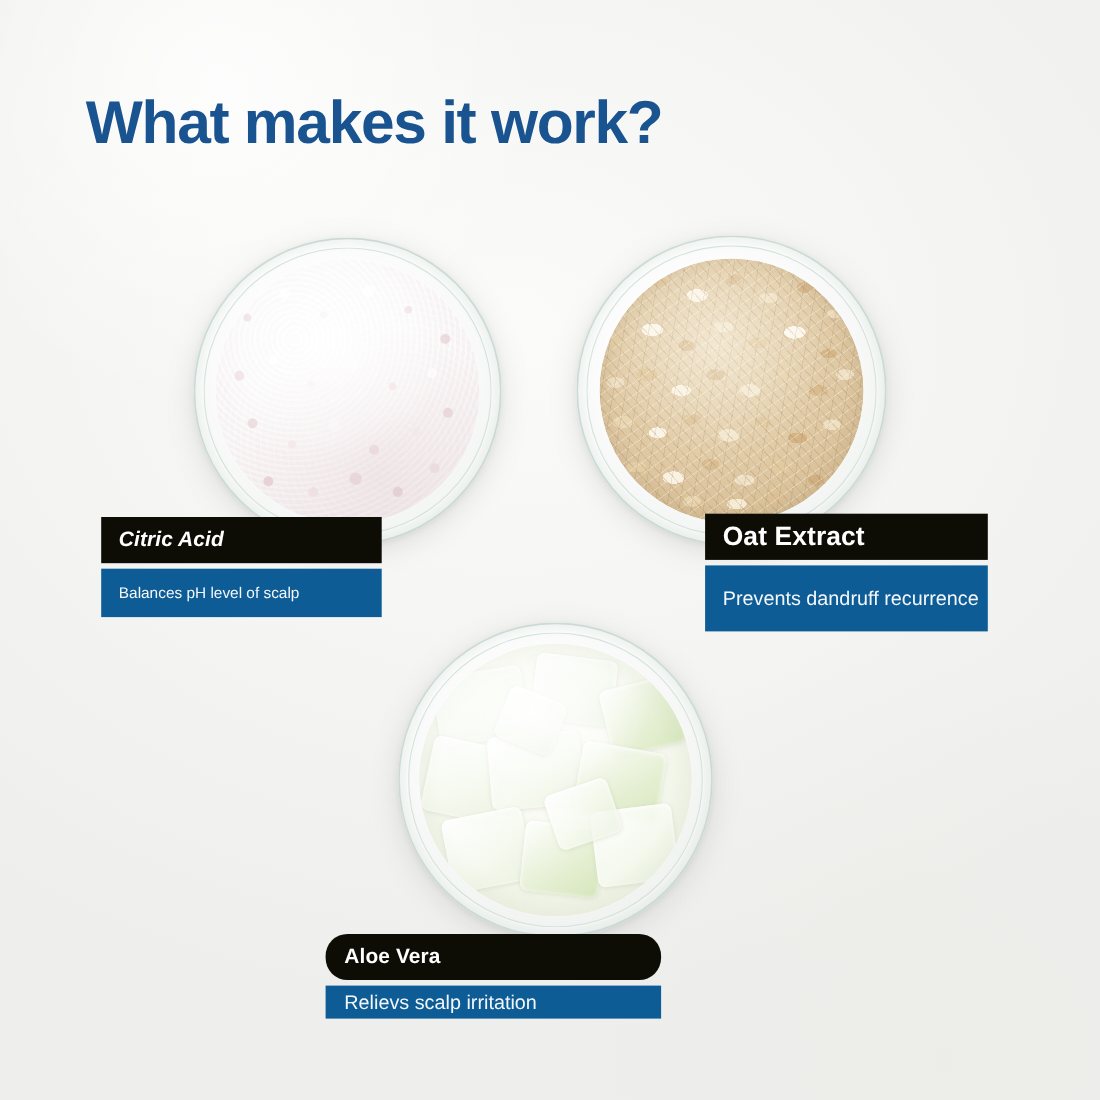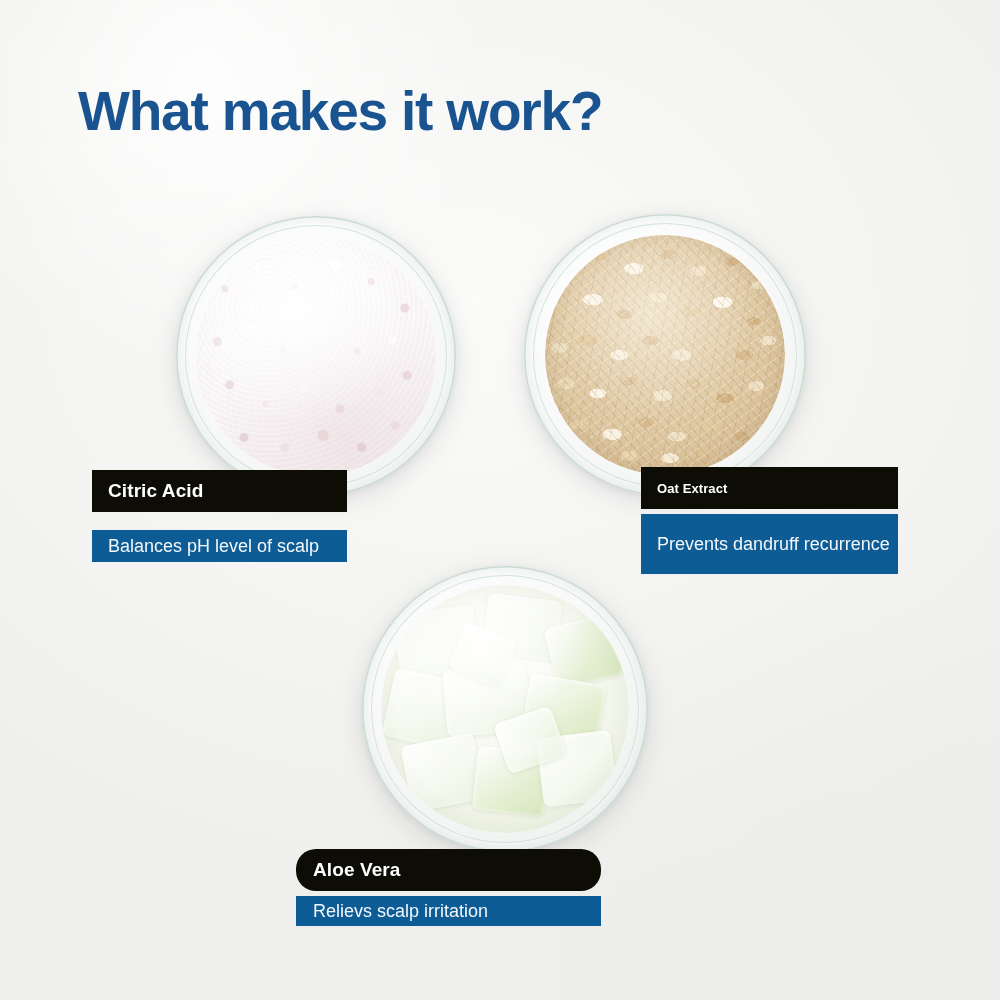--- a/index.html
+++ b/index.html
@@ -232,25 +232,25 @@
   .cap-sub {
     background: #0d5c96;
     color: #f4f7fa;
     font-weight: 400;
     display: flex;
     align-items: center;
     box-sizing: border-box;
   }
 
   #cap-citric { left: 92px; top: 470px; width: 255px; }
-  #cap-citric .cap-title { height: 42px; padding-left: 16px; font-size: 19px; letter-spacing: .1px; }
-  #cap-citric .cap-sub   { height: 32px; padding-left: 16px; font-size: 18px; margin-top: 18px; }
+  #cap-citric .cap-title { height: 42px; padding-left: 16px; font-size: 19px; letter-spacing: .1px; font-style: italic; }
+  #cap-citric .cap-sub   { height: 44px; padding-left: 16px; font-size: 14px; margin-top: 5px; }
 
   #cap-oat { left: 641px; top: 467px; width: 257px; }
-  #cap-oat .cap-title { height: 42px; padding-left: 16px; font-size: 13px; letter-spacing: .1px; }
+  #cap-oat .cap-title { height: 42px; padding-left: 16px; font-size: 24px; letter-spacing: .1px; }
   #cap-oat .cap-sub   { height: 60px; padding-left: 16px; font-size: 18px; margin-top: 5px; }
 
   #cap-aloe { left: 296px; top: 849px; width: 305px; }
   #cap-aloe .cap-title { height: 42px; padding-left: 17px; font-size: 19px; letter-spacing: .1px; border-radius: 20px; }
   #cap-aloe .cap-sub   { height: 30px; padding-left: 17px; font-size: 18px; margin-top: 5px; }
 </style>
 </head>
 <body>
 
 <div id="poster">

